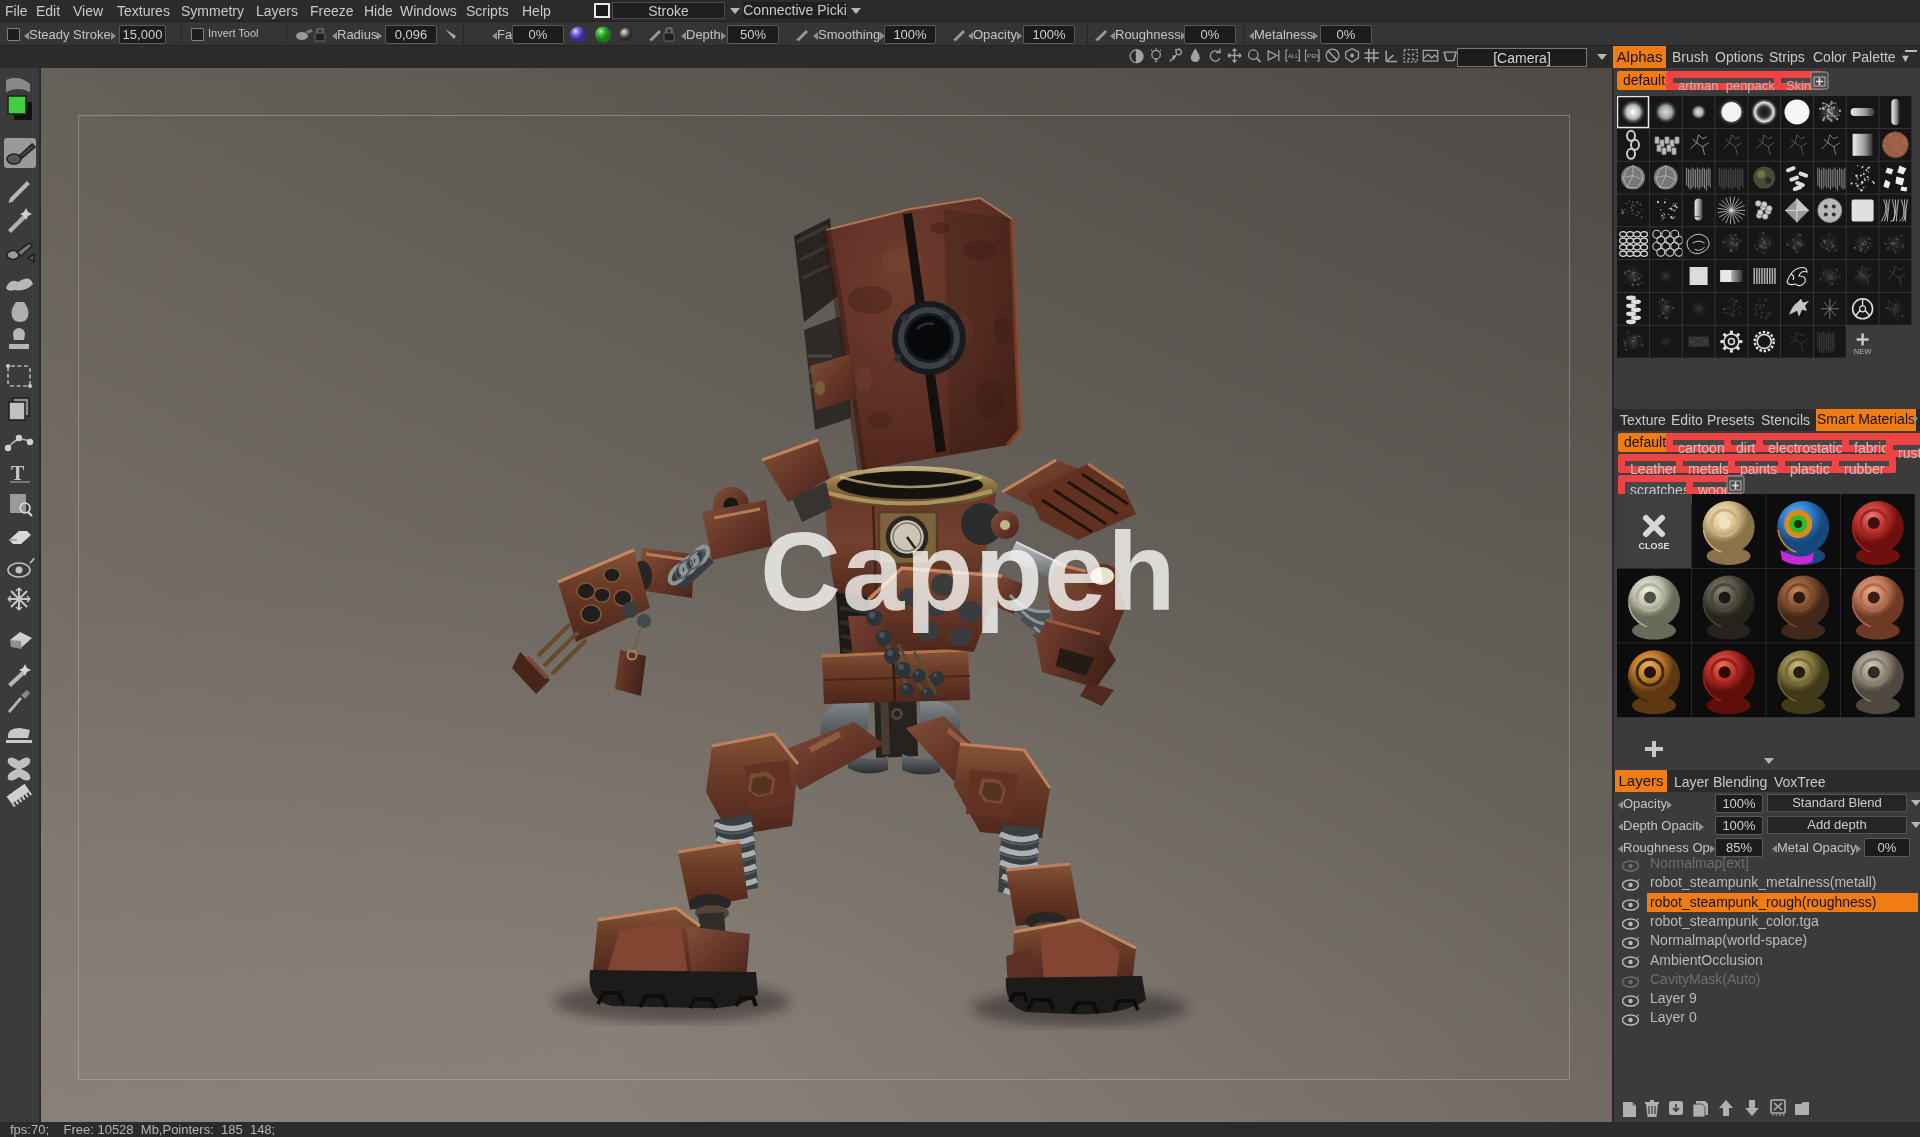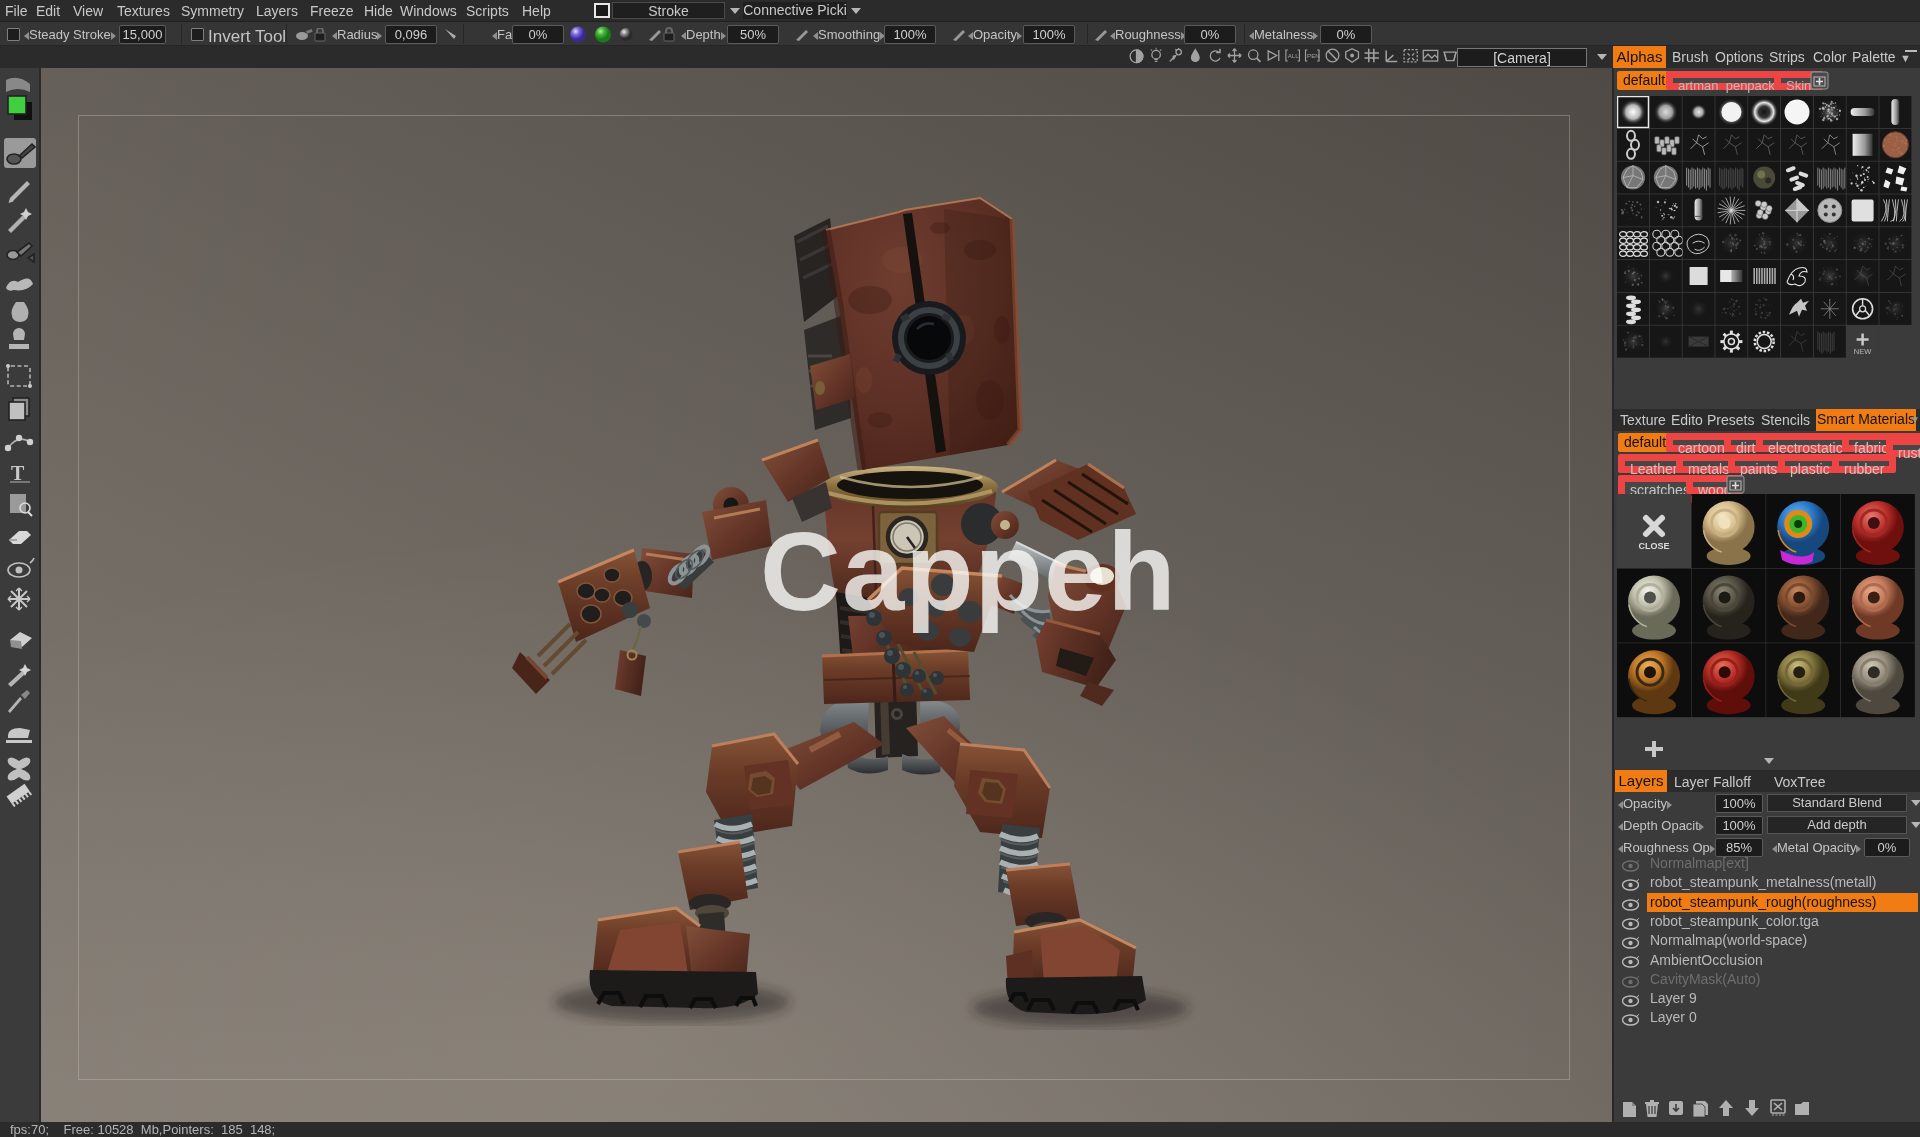--- a/index.html
+++ b/index.html
@@ -34,21 +34,21 @@
       <span class="abs tri-d" style="left:730px;top:8px;"></span>
       <span class="abs" style="left:743px;top:2px;width:104px;height:17px;background:#1f1f1f;color:#c9c9c9;font-size:14px;text-align:center;line-height:16px;">Connective Picki</span>
       <span class="abs tri-d" style="left:851px;top:8px;"></span>
     </div>
     <div class="abs" style="left:0;top:22px;width:1920px;height:24px;background:#353535;border-bottom:1px solid #262626;">
       <span class="abs chk" style="left:7px;top:6px;"></span>
       <span class="abs" style="left:24px;top:5px;font-size:13px;color:#c4c4c4;"><span class="tri-l"></span>Steady Stroke<span class="tri-r"></span></span>
       <span class="abs inp" style="left:119px;top:3px;width:47px;">15,000</span>
       <div class="abs" style="left:181px;top:2px;width:1px;height:20px;background:#262626;"></div>
       <span class="abs chk" style="left:191px;top:6px;"></span>
-      <span class="abs" style="left:208px;top:5px;font-size:17px;color:#c4c4c4;">Invert Tool</span>
+      <span class="abs" style="left:208px;top:5px;font-size:11px;color:#c4c4c4;">Invert Tool</span>
       <div class="abs" style="left:286px;top:2px;width:1px;height:20px;background:#262626;"></div>
       <svg class="abs" style="left:295px;top:6px;" width="34" height="14" viewBox="0 0 34 14">
         <ellipse cx="7" cy="8" rx="6" ry="4" fill="#9a9a9a"></ellipse>
         <rect x="11" y="3" width="6" height="3" fill="#777" transform="rotate(-20 11 3)"></rect>
         <rect x="20" y="5" width="10" height="8" rx="1" fill="#1e1e1e" stroke="#666"></rect>
         <path d="M22 5 v-2 a3 3 0 0 1 6 0 v2" fill="none" stroke="#666" stroke-width="2"></path>
       </svg>
       <span class="abs" style="left:332px;top:5px;font-size:13px;color:#c4c4c4;"><span class="tri-l"></span>Radius<span class="tri-r"></span></span>
       <span class="abs inp" style="left:385px;top:3px;width:52px;">0,096</span>
       <svg class="abs" style="left:443px;top:5px;" width="16" height="15" viewBox="0 0 16 15">
@@ -1760,21 +1760,21 @@
           <ellipse cx="37" cy="62" rx="22" ry="9" fill="#4e483e"></ellipse>
           <circle cx="37" cy="33" r="26" fill="url(#m11)"></circle>
           <path d="M12 36 a26 26 0 0 0 18 22" stroke="#867e6e" stroke-width="1.5" fill="none"></path>
           <circle cx="33" cy="29" r="13" fill="none" stroke="#867e6e" stroke-width="3"></circle>
           <circle cx="33" cy="29" r="6" fill="#2e2a24"></circle>
         </g>
       </svg><path></path><svg class="abs" style="left:30px;top:672px;" width="20" height="18">
         <path d="M10 1 v16 M1 9 h18" stroke="#c8c8c8" stroke-width="4"></path>
       </svg><span class="abs tri-d" style="left:150px;top:690px;"></span><div class="abs" style="left:0;top:702px;width:308px;height:22px;background:#2b2b2b;">
         <div class="abs" style="left:1px;top:0;width:52px;height:22px;background:#f07c13;color:#141414;font-size:15px;text-align:center;line-height:21px;">Layers</div>
-        <span class="abs txt" style="left:60px;top:4px;font-size:14px;">Layer Falloff</span>
+        <span class="abs txt" style="left:60px;top:4px;font-size:14px;">Layer Blending</span>
         <span class="abs txt" style="left:160px;top:4px;font-size:14px;">VoxTree</span>
       </div><div class="abs" style="left:0;top:724px;width:308px;height:66px;">
         <span class="abs" style="left:4px;top:4px;font-size:13px;color:#c4c4c4;"><span class="tri-l"></span>Opacity<span class="tri-r"></span></span>
         <span class="abs inp" style="left:101px;top:2px;width:48px;">100%</span>
         <span class="abs" style="left:153px;top:2px;width:140px;height:18px;background:#252525;border:1px solid #555;color:#ccc;font-size:13px;text-align:center;line-height:16px;">Standard Blend</span>
         <span class="abs tri-d" style="left:297px;top:8px;"></span>
         <span class="abs" style="left:4px;top:26px;font-size:13px;color:#c4c4c4;"><span class="tri-l"></span>Depth Opacit<span class="tri-r"></span></span>
         <span class="abs inp" style="left:101px;top:24px;width:48px;">100%</span>
         <span class="abs" style="left:153px;top:24px;width:140px;height:18px;background:#252525;border:1px solid #555;color:#ccc;font-size:13px;text-align:center;line-height:16px;">Add depth</span>
         <span class="abs tri-d" style="left:297px;top:30px;"></span>

